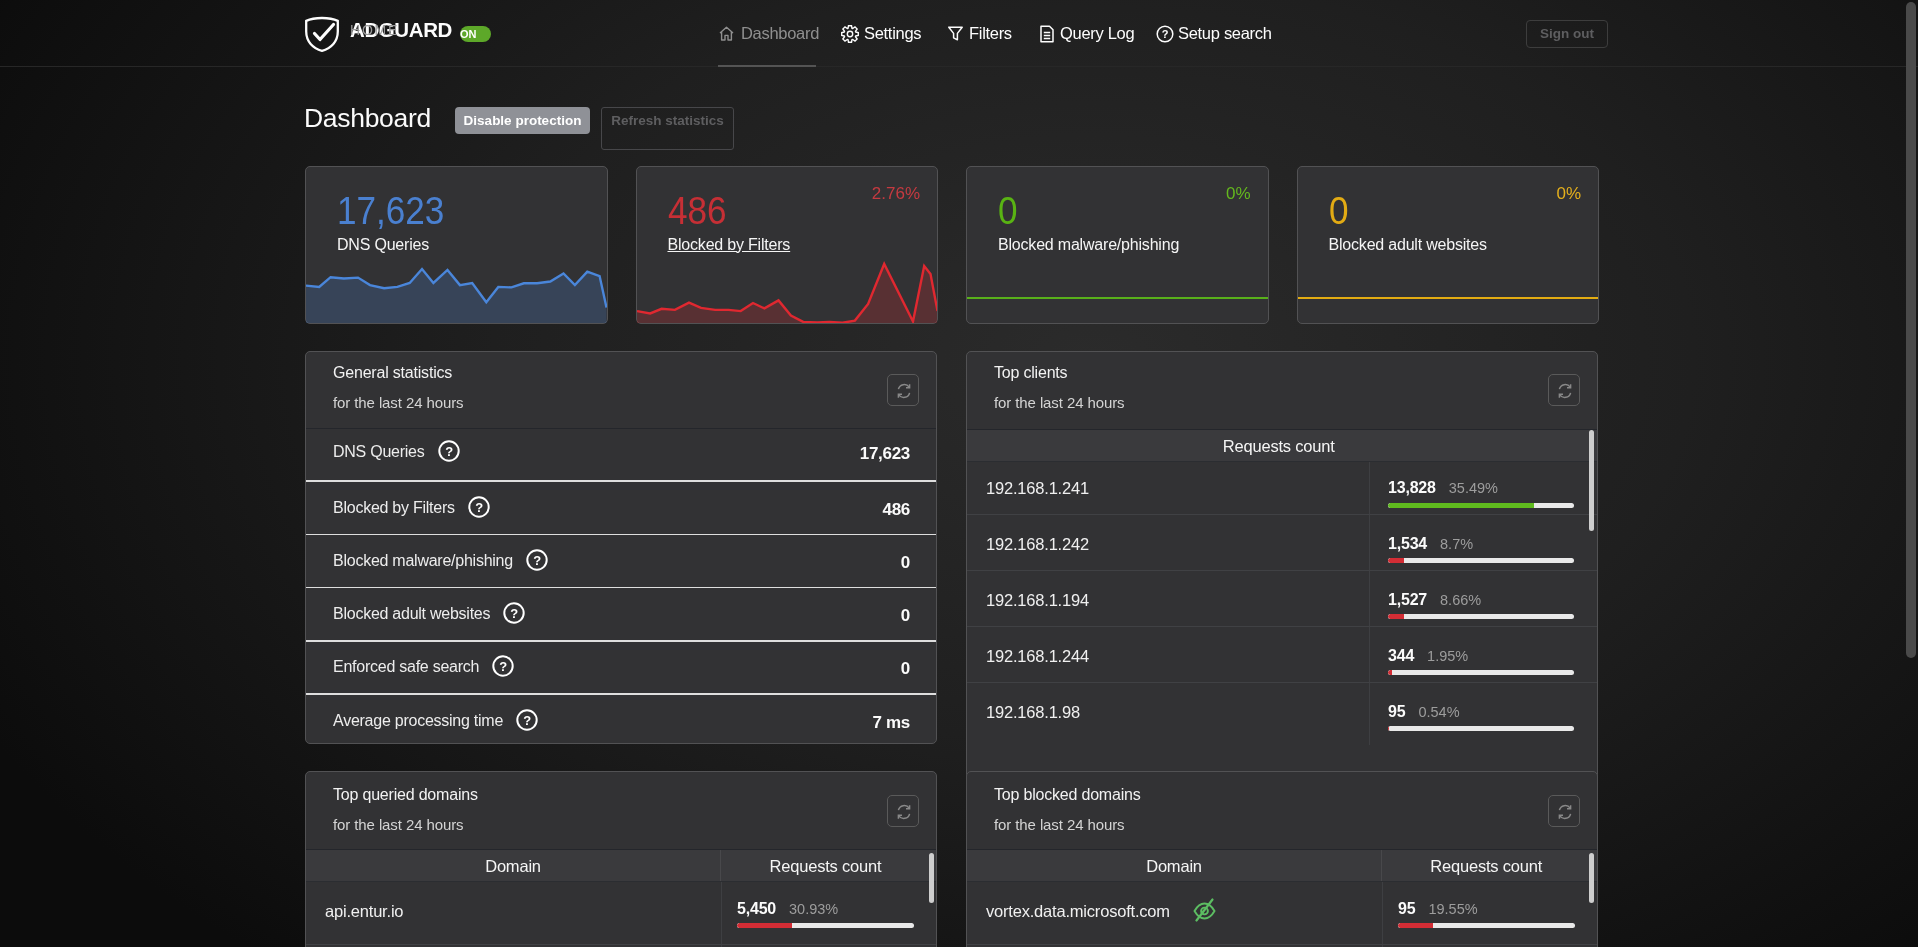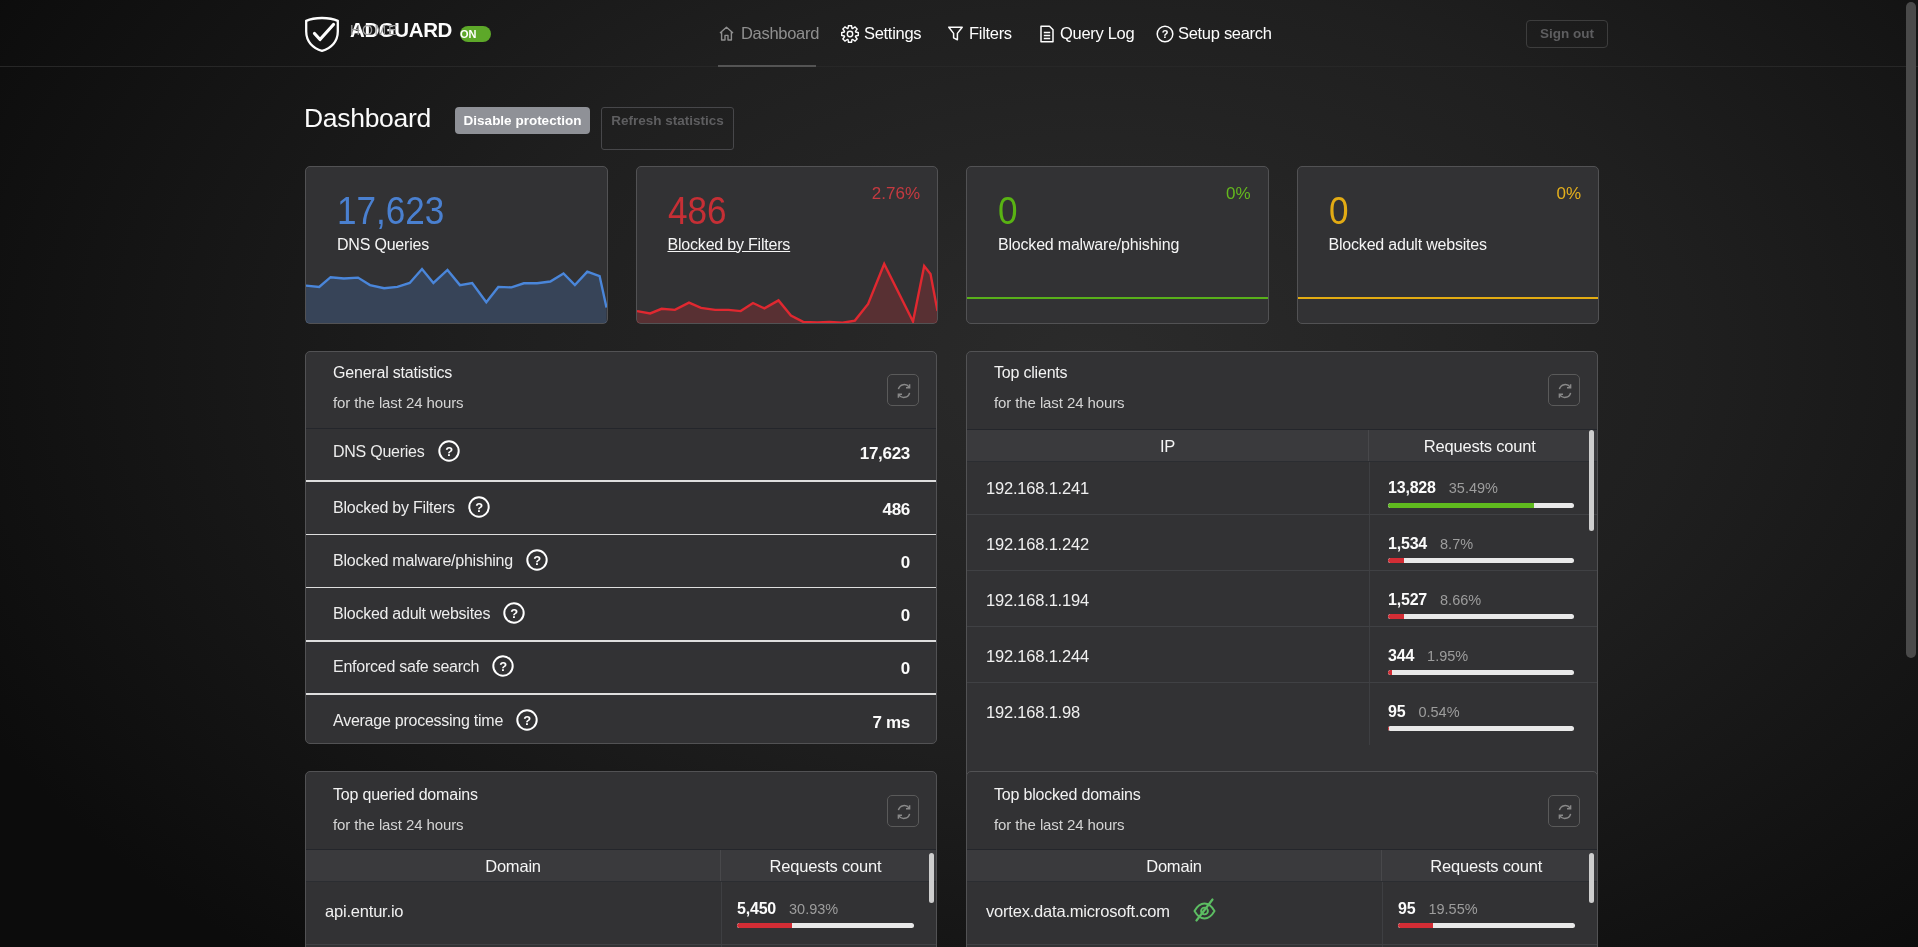--- a/index.html
+++ b/index.html
@@ -179,21 +179,20 @@
     <svg width="16" height="16" viewBox="0 0 16 16">
       <g fill="none" stroke="#888" stroke-width="1.5">
         <path d="M2.4 6.2 A6 6 0 0 1 13.2 4.2"></path>
         <path d="M13.6 9.8 A6 6 0 0 1 2.8 11.8"></path>
       </g>
       <path d="M13.6 1.2 V4.8 H10" fill="none" stroke="#888" stroke-width="1.5"></path>
       <path d="M2.4 14.8 V11.2 H6" fill="none" stroke="#888" stroke-width="1.5"></path>
     </svg>
   </div>
   <div class="thead" style="top:77px;border-top:1px solid #24262b;border-bottom:1px solid #2b2d31">
-    <div class="thc" style="width:402px;border-right:1px solid #48484b">IP</div>
     <div class="thc" style="flex:1;padding-right:6px">Requests count</div>
   </div>
 
   <div class="vsep" style="left:402px;top:110px;height:283px"></div>
   <div class="ip" style="top:127px">192.168.1.241</div>
   <div class="cnt" style="left:421px;top:127px">13,828<span class="pct">35.49%</span></div>
   <div class="bar" style="left:421px;top:150.5px;width:186px">
       <i style="width:78.47%;background:#5fba1e"></i>
     </div>
   <div class="tsep" style="top:162px"></div>

